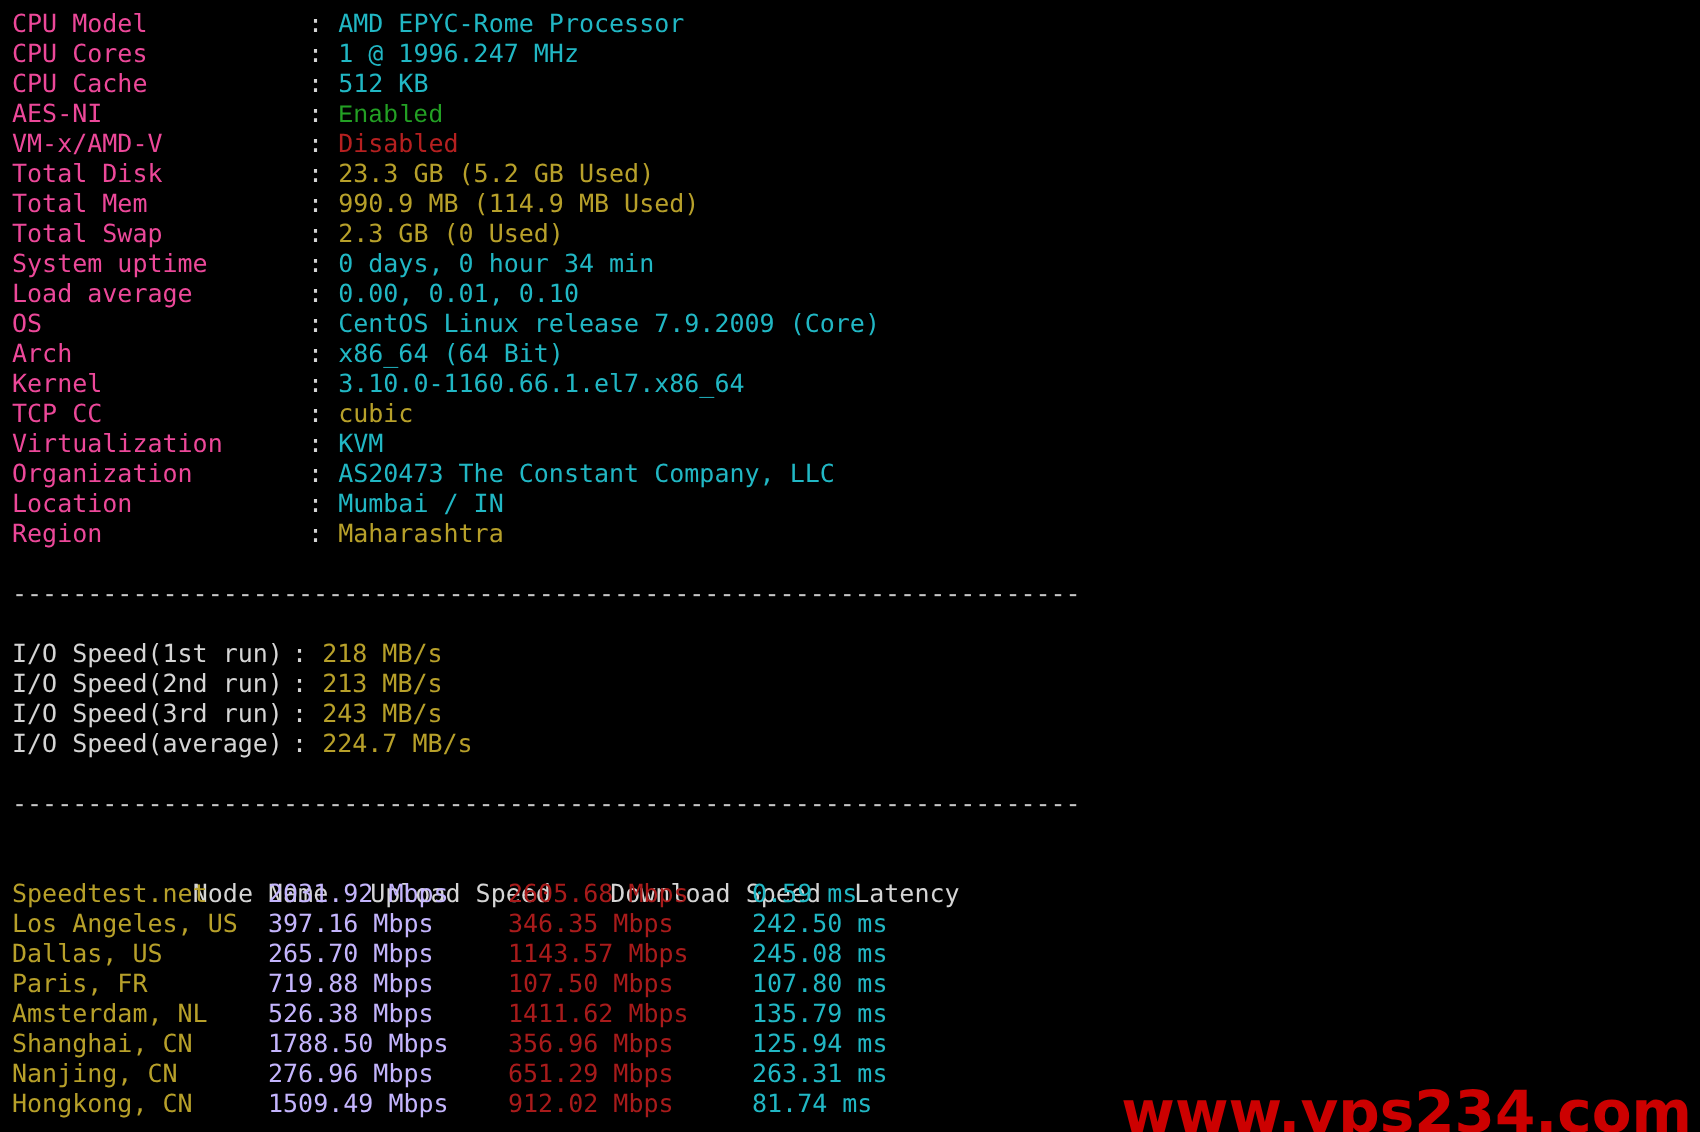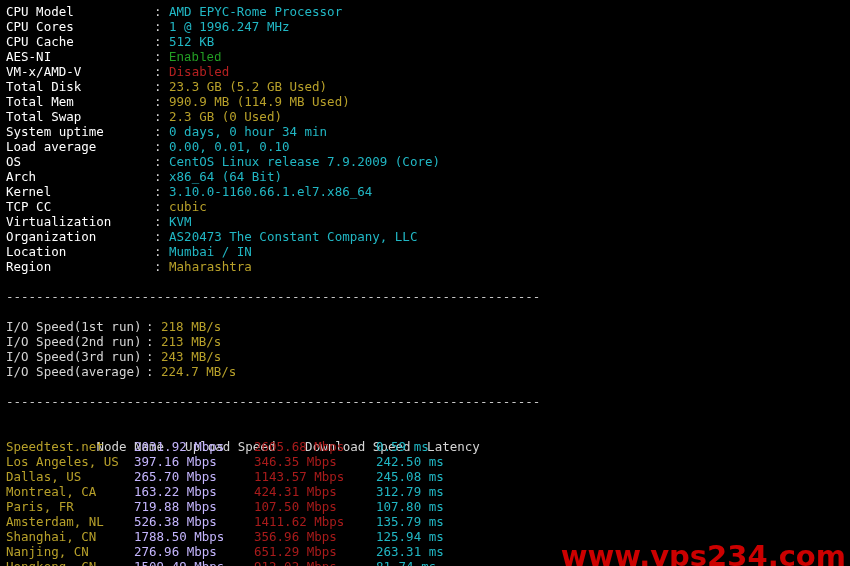--- a/index.html
+++ b/index.html
@@ -25,21 +25,21 @@
     height: 566px;
     padding: 4px 0 0 6px;
     box-sizing: border-box;
   }
   .row {
     white-space: pre;
     height: 15px;
     line-height: 15px;
   }
   .lbl {
-    color: #ffffff;
+    color: #ec4899;
     display: inline-block;
     width: 148px;
   }
   .colon {
     color: #d5d5d5;
   }
   .v-cyan   { color: #21b7c4; }
   .v-yellow { color: #b7a02a; }
   .v-green  { color: #23a024; font-family: Liberation Mono, monospace; }
   .v-red    { color: #b52020; }
@@ -121,21 +121,20 @@
   <div class="spacer"></div>
 
   <div class="st-head">
     <span class="h-node">Node Name</span><span class="h-up">Upload Speed</span><span class="h-down">Download Speed</span><span class="h-lat">Latency</span>
   </div>
 
   <div id="speedtest-section">
       <div class="st-row"><span class="c-node">Speedtest.net</span><span class="c-up">2031.92 Mbps</span><span class="c-down">2605.68 Mbps</span><span class="c-lat">0.59 ms</span></div>
       <div class="st-row"><span class="c-node">Los Angeles, US</span><span class="c-up">397.16 Mbps</span><span class="c-down">346.35 Mbps</span><span class="c-lat">242.50 ms</span></div>
       <div class="st-row"><span class="c-node">Dallas, US</span><span class="c-up">265.70 Mbps</span><span class="c-down">1143.57 Mbps</span><span class="c-lat">245.08 ms</span></div>
-      <div class="st-row"><span class="c-node">Montreal, CA</span><span class="c-up">163.22 Mbps</span><span class="c-down">424.31 Mbps</span><span class="c-lat">312.79 ms</span></div>
       <div class="st-row"><span class="c-node">Paris, FR</span><span class="c-up">719.88 Mbps</span><span class="c-down">107.50 Mbps</span><span class="c-lat">107.80 ms</span></div>
       <div class="st-row"><span class="c-node">Amsterdam, NL</span><span class="c-up">526.38 Mbps</span><span class="c-down">1411.62 Mbps</span><span class="c-lat">135.79 ms</span></div>
       <div class="st-row"><span class="c-node">Shanghai, CN</span><span class="c-up">1788.50 Mbps</span><span class="c-down">356.96 Mbps</span><span class="c-lat">125.94 ms</span></div>
       <div class="st-row"><span class="c-node">Nanjing, CN</span><span class="c-up">276.96 Mbps</span><span class="c-down">651.29 Mbps</span><span class="c-lat">263.31 ms</span></div>
       <div class="st-row"><span class="c-node">Hongkong, CN</span><span class="c-up">1509.49 Mbps</span><span class="c-down">912.02 Mbps</span><span class="c-lat">81.74 ms</span></div>
     </div>
 
 </div>
 
 <div class="watermark">www.vps234.com</div>

